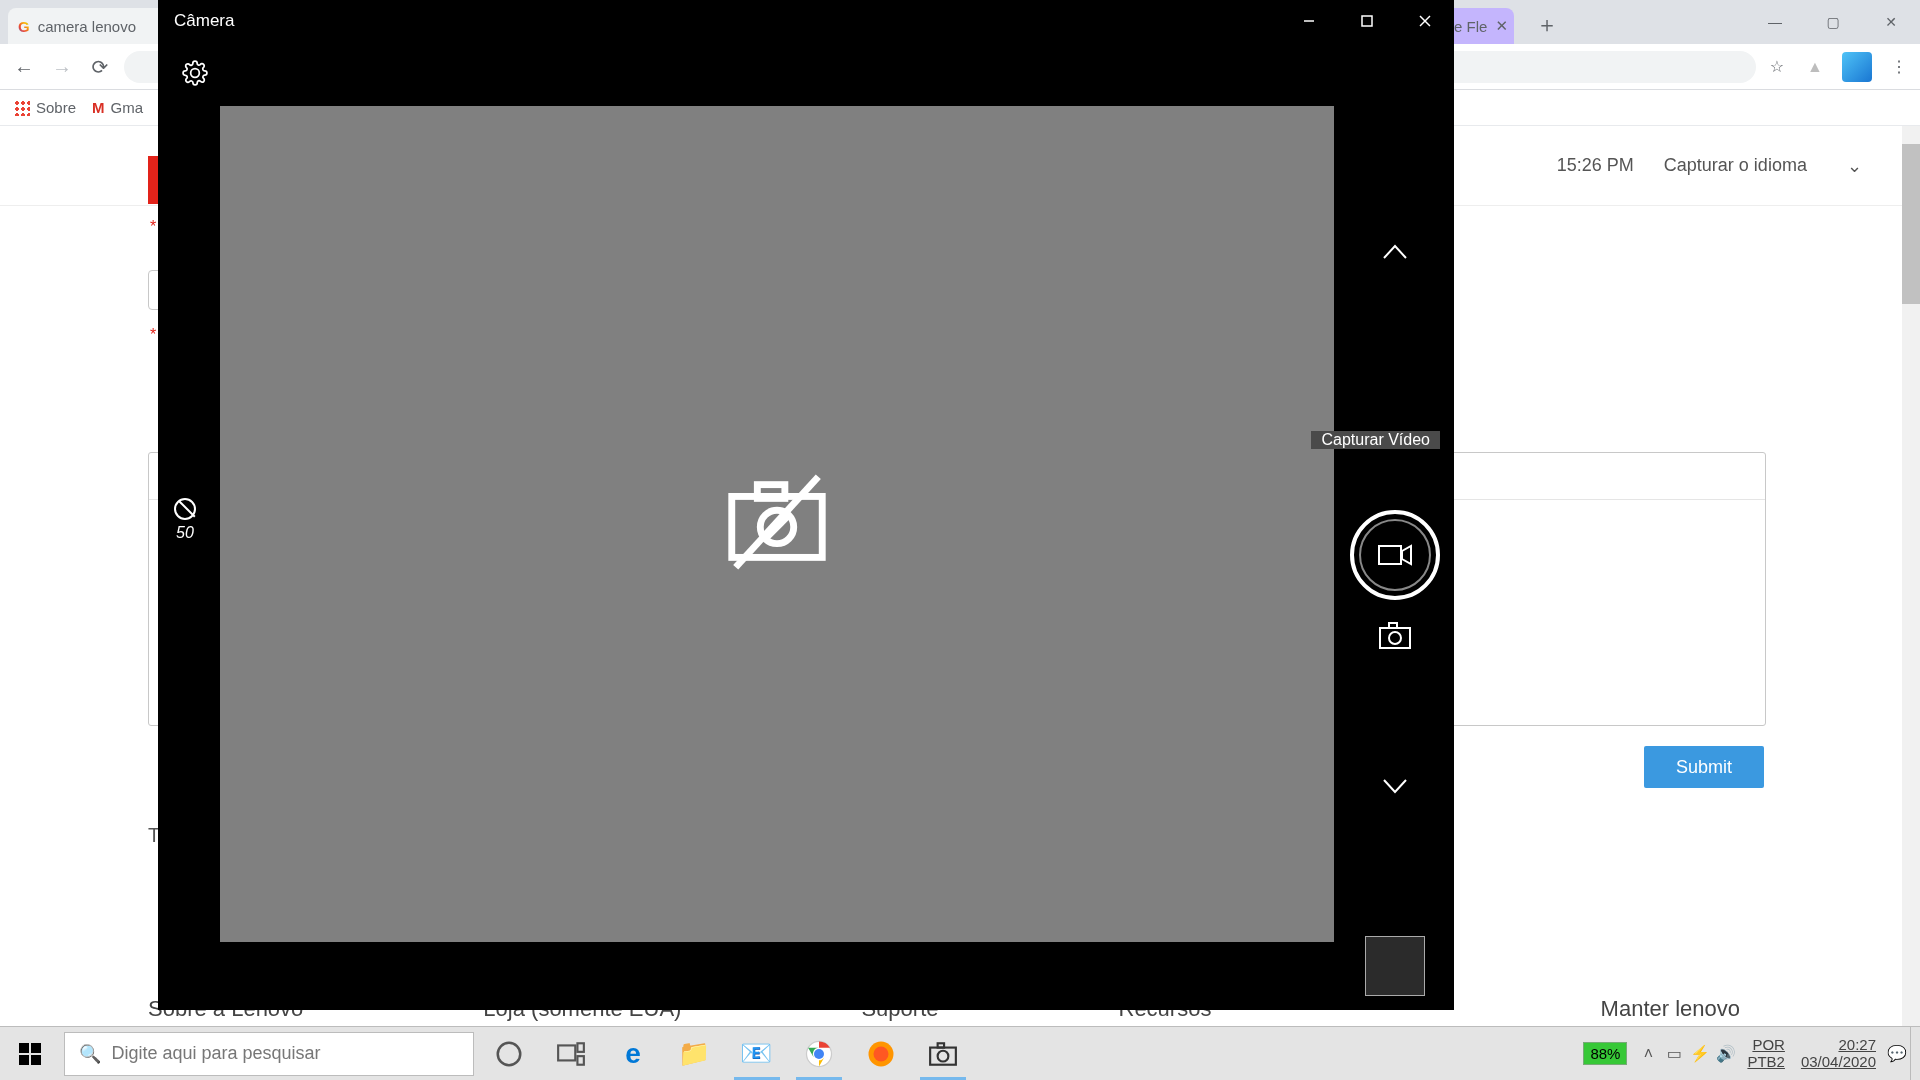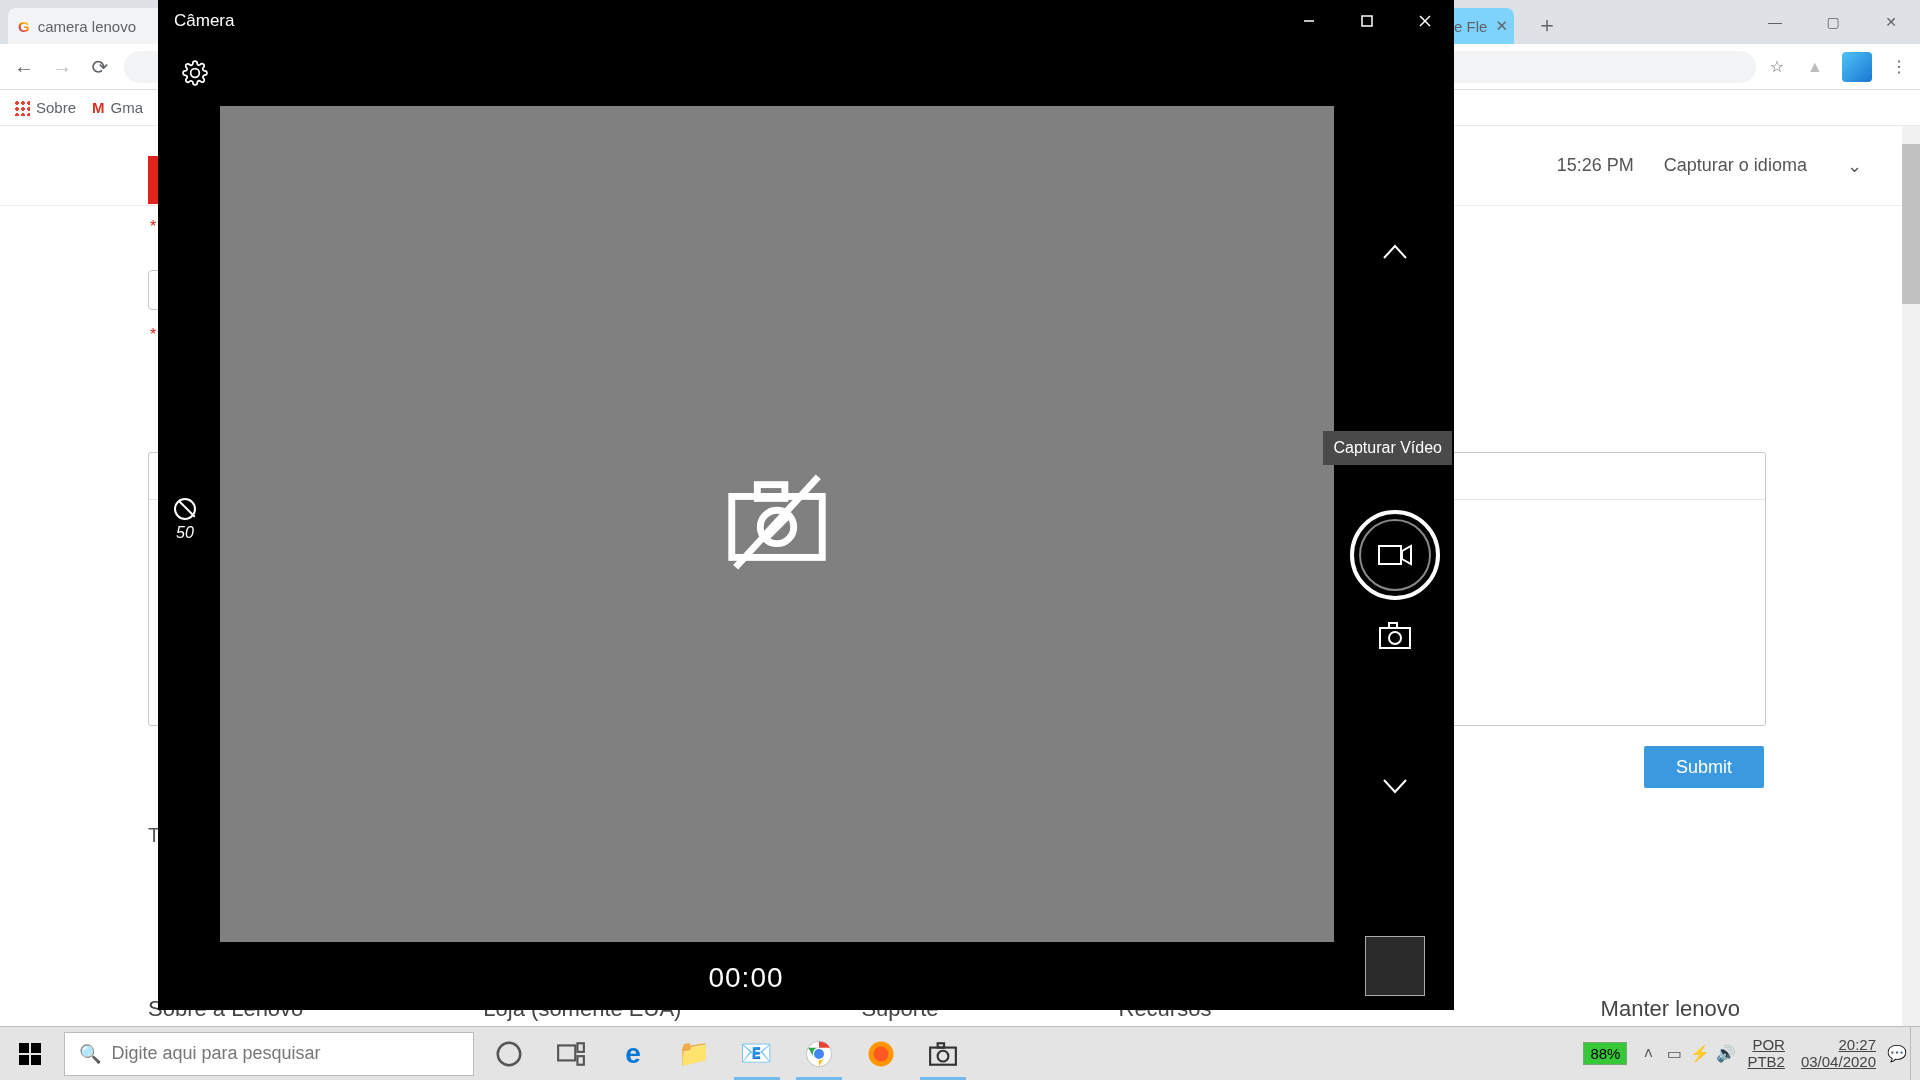--- a/index.html
+++ b/index.html
@@ -169,22 +169,22 @@
 .arrow{color:#fff;font-size:20px;}
 .arrow.up{position:absolute;top:200px;}
 .arrow.down{position:absolute;top:734px;}
 .capture-btn{
   position:absolute; top:468px; width:90px;height:90px;border:4px solid #fff;border-radius:50%;
   display:flex;align-items:center;justify-content:center;background:#000;
 }
 .capture-btn .inner{width:72px;height:72px;border:2px solid #888;border-radius:50%;
   display:flex;align-items:center;justify-content:center;}
 .tooltip{
-  position:absolute; top:389px; right:2px; background:#4a4a4a; color:#fff;
-  font-size:16px; padding:8px 10px; white-space:nowrap;
+  position:absolute; top:389px; right:14px; background:#4a4a4a; color:#fff;
+  font-size:16px; padding:0 10px; white-space:nowrap;
 }
 .photo-mode{
   position:absolute; top:580px; display:flex;align-items:center;justify-content:center;
 }
 .gallery-thumb{
   position:absolute; bottom:14px; width:60px;height:60px;border:1px solid #aaa;background:#2b2b2b;
 }
 </style>
 </head>
 <body>
@@ -197,21 +197,21 @@
       <span>camera lenovo</span>
     </div>
     <div class="new-tab" style="visibility:hidden"></div>
     <div class="browser-window-controls">
       <div class="btn">—</div>
       <div class="btn">▢</div>
       <div class="btn">✕</div>
     </div>
   </div>
 
-  <div style="position:absolute;left:1448px;top:8px;height:36px;width:66px;background:#7dd3fc;border-top-right-radius:8px;display:flex;align-items:center;padding:0 6px;font-size:15px;color:#5f6368;">
+  <div style="position:absolute;left:1448px;top:8px;height:36px;width:66px;background:#c4b5fd;border-top-right-radius:8px;display:flex;align-items:center;padding:0 6px;font-size:15px;color:#5f6368;">
     <span>e Fle</span>
     <span class="close" style="margin-left:auto;">✕</span>
   </div>
   <div class="new-tab" style="position:absolute;left:1526px;top:10px;">＋</div>
 
   <div class="browser-toolbar">
     <div class="nav-btn">←</div>
     <div class="nav-btn" style="color:#bdc1c6;">→</div>
     <div class="nav-btn">⟳</div>
     <div class="omnibox"></div>
@@ -309,21 +309,20 @@
       <svg viewBox="0 0 120 96">
         <rect x="14" y="22" width="92" height="62" stroke="#fff" stroke-width="7" fill="none"></rect>
         <rect x="40" y="10" width="28" height="14" stroke="#fff" stroke-width="7" fill="none"></rect>
         <circle cx="60" cy="53" r="17" stroke="#fff" stroke-width="7" fill="none"></circle>
         <line x1="60" y1="36" x2="60" y2="70" stroke="#fff" stroke-width="7" transform="rotate(45 60 53)"></line>
         <line x1="18" y1="94" x2="102" y2="2" stroke="#fff" stroke-width="7"></line>
       </svg>
     </div>
   </div>
 
-  <div class="timer">00:00</div>
 
   <div class="right-panel">
     <div class="arrow up">
       <svg width="26" height="16">
           <polyline points="2,14 13,2 24,14" stroke="#fff" stroke-width="2" fill="none"></polyline>
         </svg>
     </div>
 
     <div class="tooltip">Capturar Vídeo</div>
 

